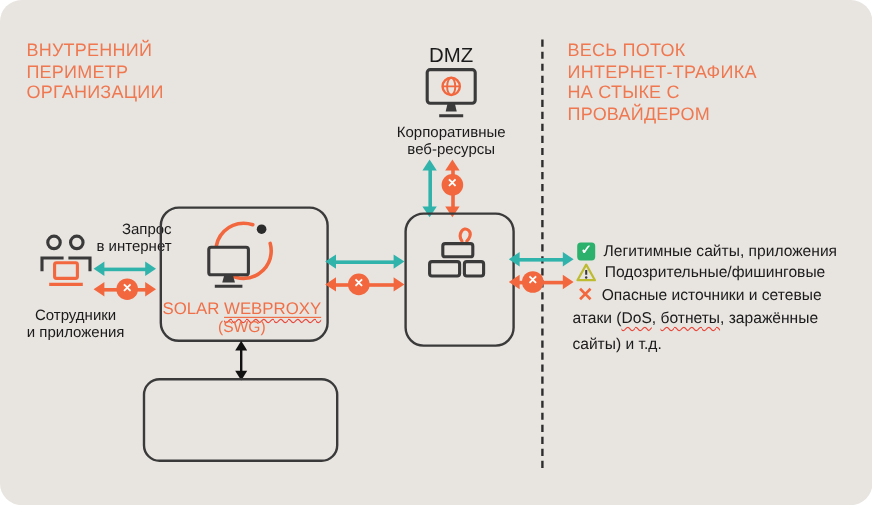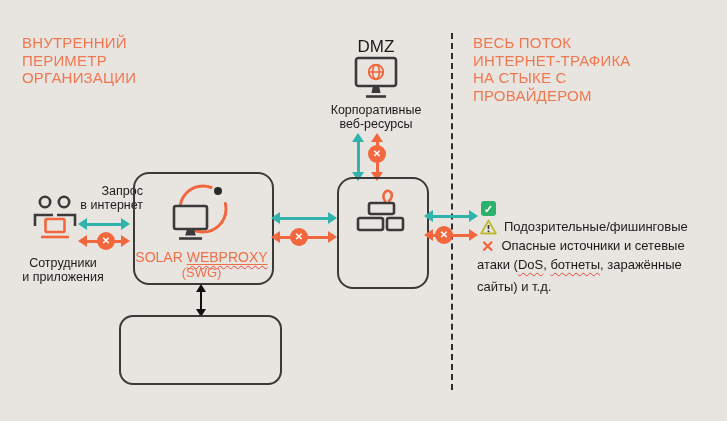--- a/index.html
+++ b/index.html
@@ -1,18 +1,18 @@
 <!DOCTYPE html>
 <html><head>
 <meta charset="utf-8">
 <style>
   html,body { margin:0; padding:0; background:#ffffff; }
   .stage {
     position:relative; width:727px; height:421px; background:#E8E4E0;
-    font-family:"Liberation Sans", sans-serif; color:#1B1B1B; overflow:hidden;
+    font-family:"Liberation Sans", sans-serif; color:#1B1B1B; overflow:hidden;border-radius:18px;
   }
   .abs { position:absolute; }
   .pre { white-space:pre-line; }
   .center { text-align:center; }
   .heading { color:#EF7850; font-size:15px; line-height:17.5px; letter-spacing:.2px; }
   .label { font-size:12.5px; line-height:13.5px; }
   .node-box { position:absolute; border:2px solid #3A3A3A; border-radius:16px; background:transparent; }
   .dashed-line { position:absolute; width:0; border-left:2px dashed #2D2D2D; }
 
   .arrow-h { position:absolute; height:12px; }
@@ -172,20 +172,21 @@
       <span class="hr"></span>
   </div>
   <div class="xbadge" style="left:435px; top:226px">
     <span>✕</span>
   </div>
 
   <div class="legend-row" style="left:481px; top:201px">
     <span class="check-box">
         <span>✓</span>
       </span>
+    <span>Легитимные сайты, приложения</span>
   </div>
   <div class="legend-row" style="left:480px; top:219px">
     <span style="flex:0 0 auto; display:flex">
       <svg width="17" height="16" viewBox="0 0 17 16">
         <path d="M8.5 1.5 L15.8 14.5 H1.2 Z" fill="none" stroke="#BDBB2F" stroke-width="1.8" stroke-linejoin="round"></path>
         <line x1="8.5" y1="6" x2="8.5" y2="10" stroke="#3A3A3A" stroke-width="1.7"></line>
         <circle cx="8.5" cy="12.3" r="1" fill="#3A3A3A"></circle>
       </svg>
     </span>
     <span>Подозрительные/фишинговые</span>

